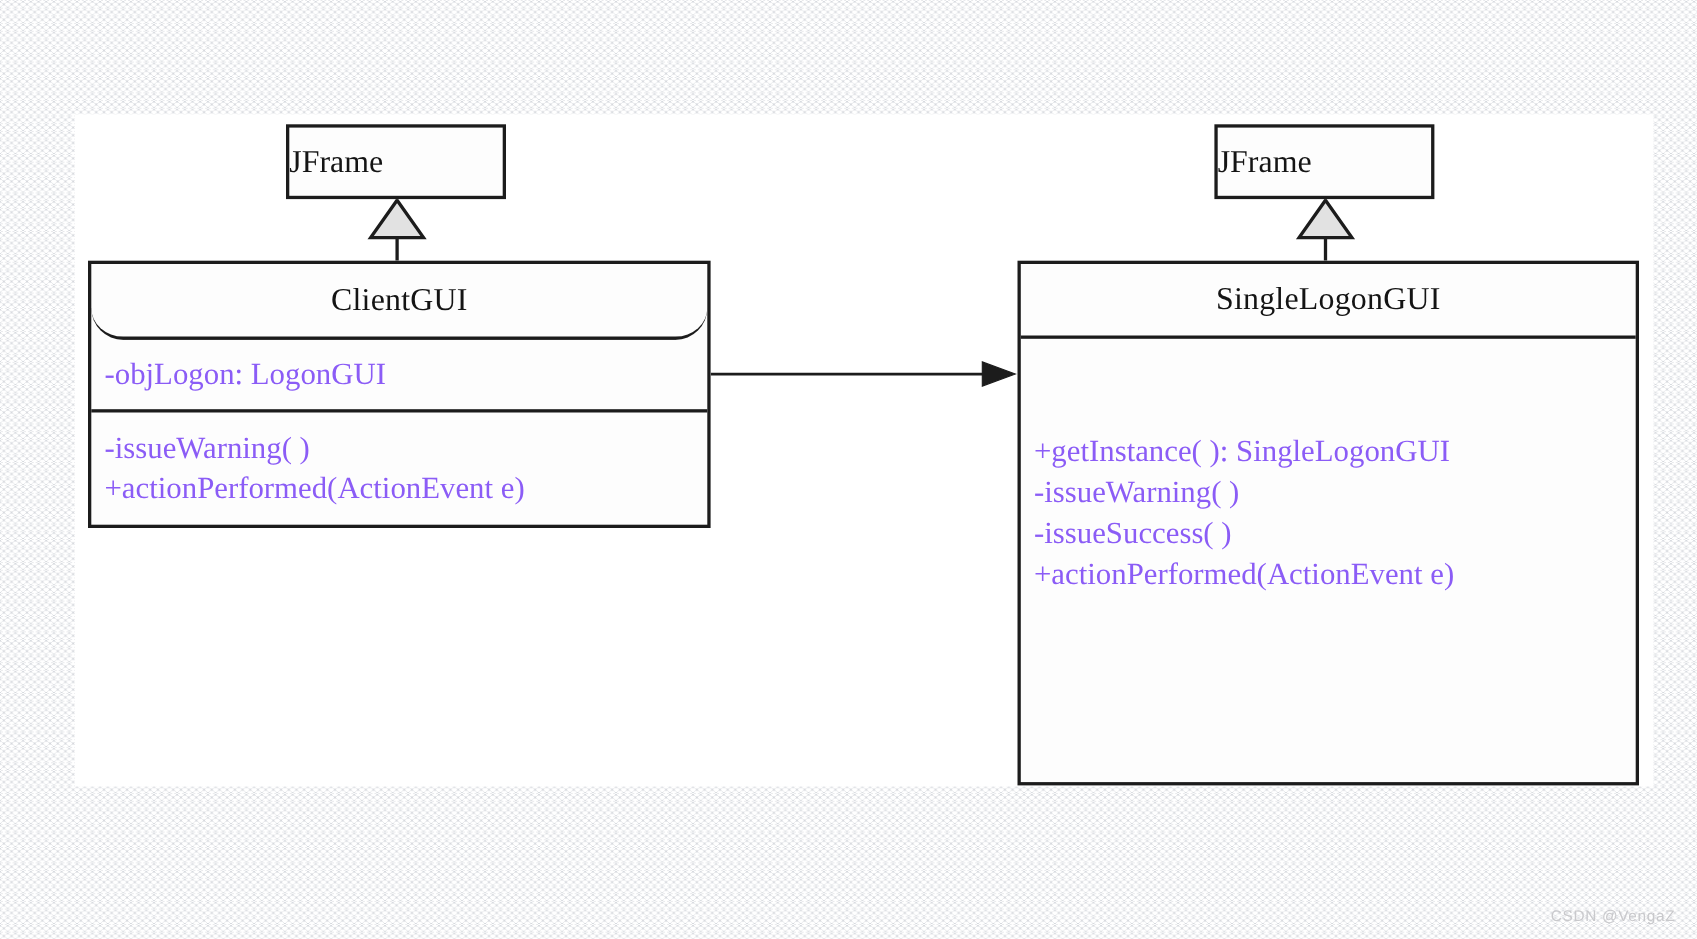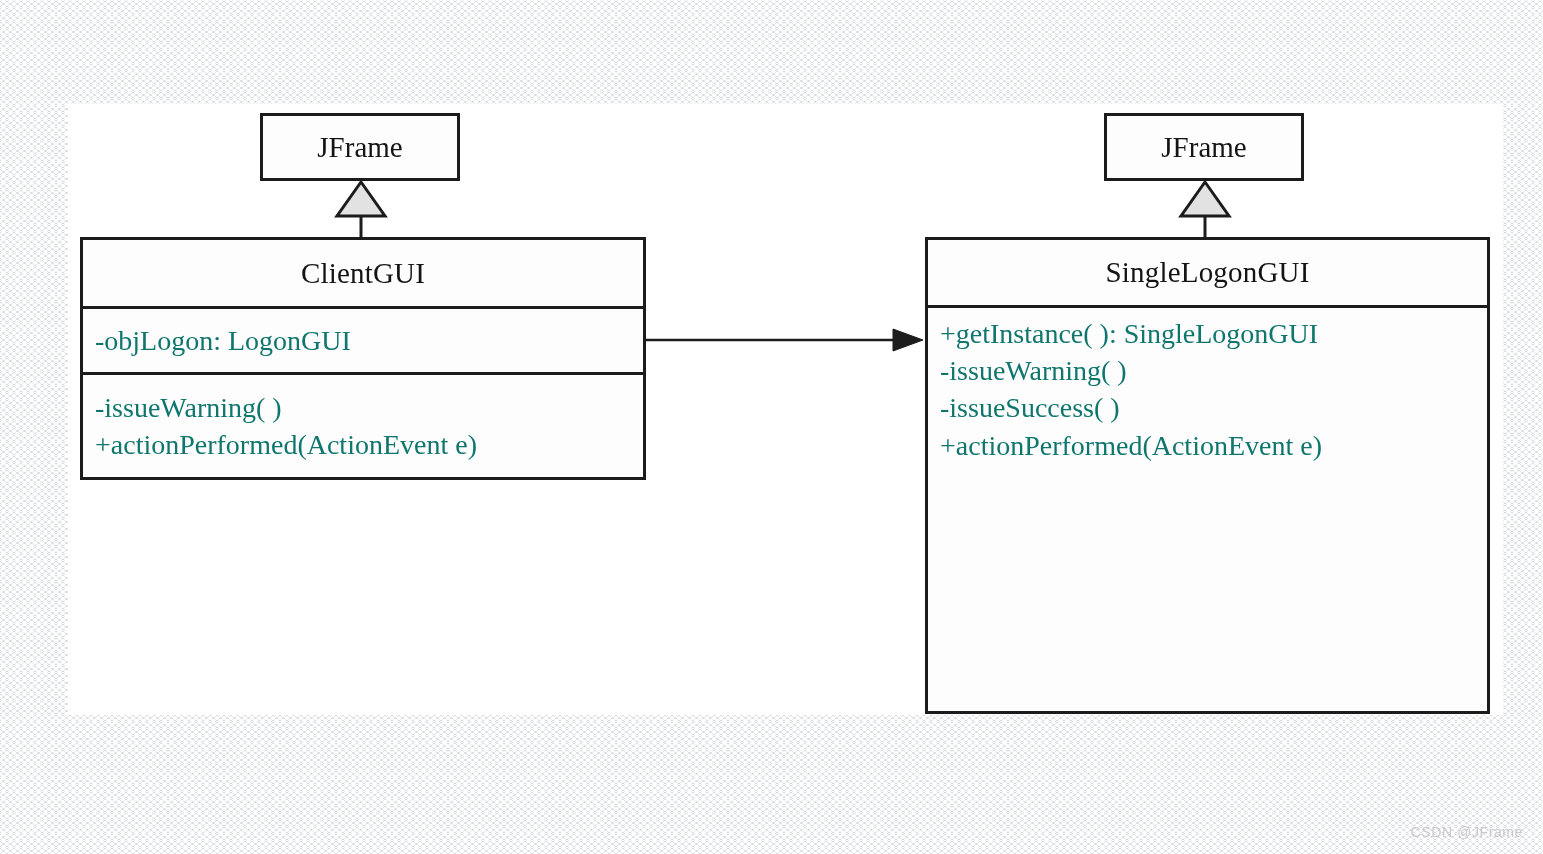--- a/index.html
+++ b/index.html
@@ -77,33 +77,33 @@
     text-align: center;
     font-size: 29px;
     color: #141414;
     letter-spacing: 0.2px;
   }
   .uml-member {
     text-align: left;
     padding-left: 12px;
     font-size: 28px;
     line-height: 1.33;
-    color: #0f766e;
+    color: #8b5cf6;
     white-space: nowrap;
   }
 
   
   .super-box {
     position: absolute;
     box-sizing: border-box;
     background: #fdfdfd;
     border: 3px solid #1c1c1c;
     display: flex;
     align-items: center;
-    justify-content: center;
+    justify-content: flex-start;
     font-size: 29px;
     color: #141414;
   }
 
   
   #connectors {
     position: absolute;
     left: 0; top: 0;
     width: 1543px;
     height: 854px;
@@ -170,50 +170,50 @@
     <div class="super-box" style="left:260px; top:113px; width:200px; height:68px;">
       <span>JFrame</span>
     </div>
 
     <div class="super-box" style="left:1104px; top:113px; width:200px; height:68px;">
       <span>JFrame</span>
     </div>
 
     <div class="uml-box" style="left:80px; top:237px; width:566px; height:243px;">
 
-      <div class="uml-compartment" style="height:69px;">
+      <div class="uml-compartment" style="height:69px;border-radius:29px;">
         <div class="uml-title">ClientGUI</div>
       </div>
 
       <div class="uml-compartment" style="height:66px;">
         <div class="uml-member">-objLogon: LogonGUI</div>
       </div>
 
       <div class="uml-compartment last" style="height:102px;">
         <div class="uml-member">-issueWarning( )</div>
         <div class="uml-member">+actionPerformed(ActionEvent e)</div>
       </div>
     </div>
 
     <div class="uml-box" style="left:925px; top:237px; width:565px; height:477px;">
 
       <div class="uml-compartment" style="height:68px;">
         <div class="uml-title">SingleLogonGUI</div>
       </div>
 
 
-      <div class="uml-compartment last" style="height:233px; justify-content:flex-start; padding-top:7px;">
+      <div class="uml-compartment last" style="height:233px; justify-content:flex-end; padding-top:7px;">
         <div class="uml-member">+getInstance( ): SingleLogonGUI</div>
         <div class="uml-member">-issueWarning( )</div>
         <div class="uml-member">-issueSuccess( )</div>
         <div class="uml-member">+actionPerformed(ActionEvent e)</div>
       </div>
     </div>
 
   </div>
 
   <div id="figure-caption">
     <span id="caption-number">图 2.26</span><span id="caption-gap"></span><span id="caption-title">使用单例模式设计的互联网连接系统类图</span>
   </div>
 
-  <div id="watermark">CSDN @JFrame</div>
+  <div id="watermark">CSDN @VengaZ</div>
 
 </div>
 
 </body></html>

